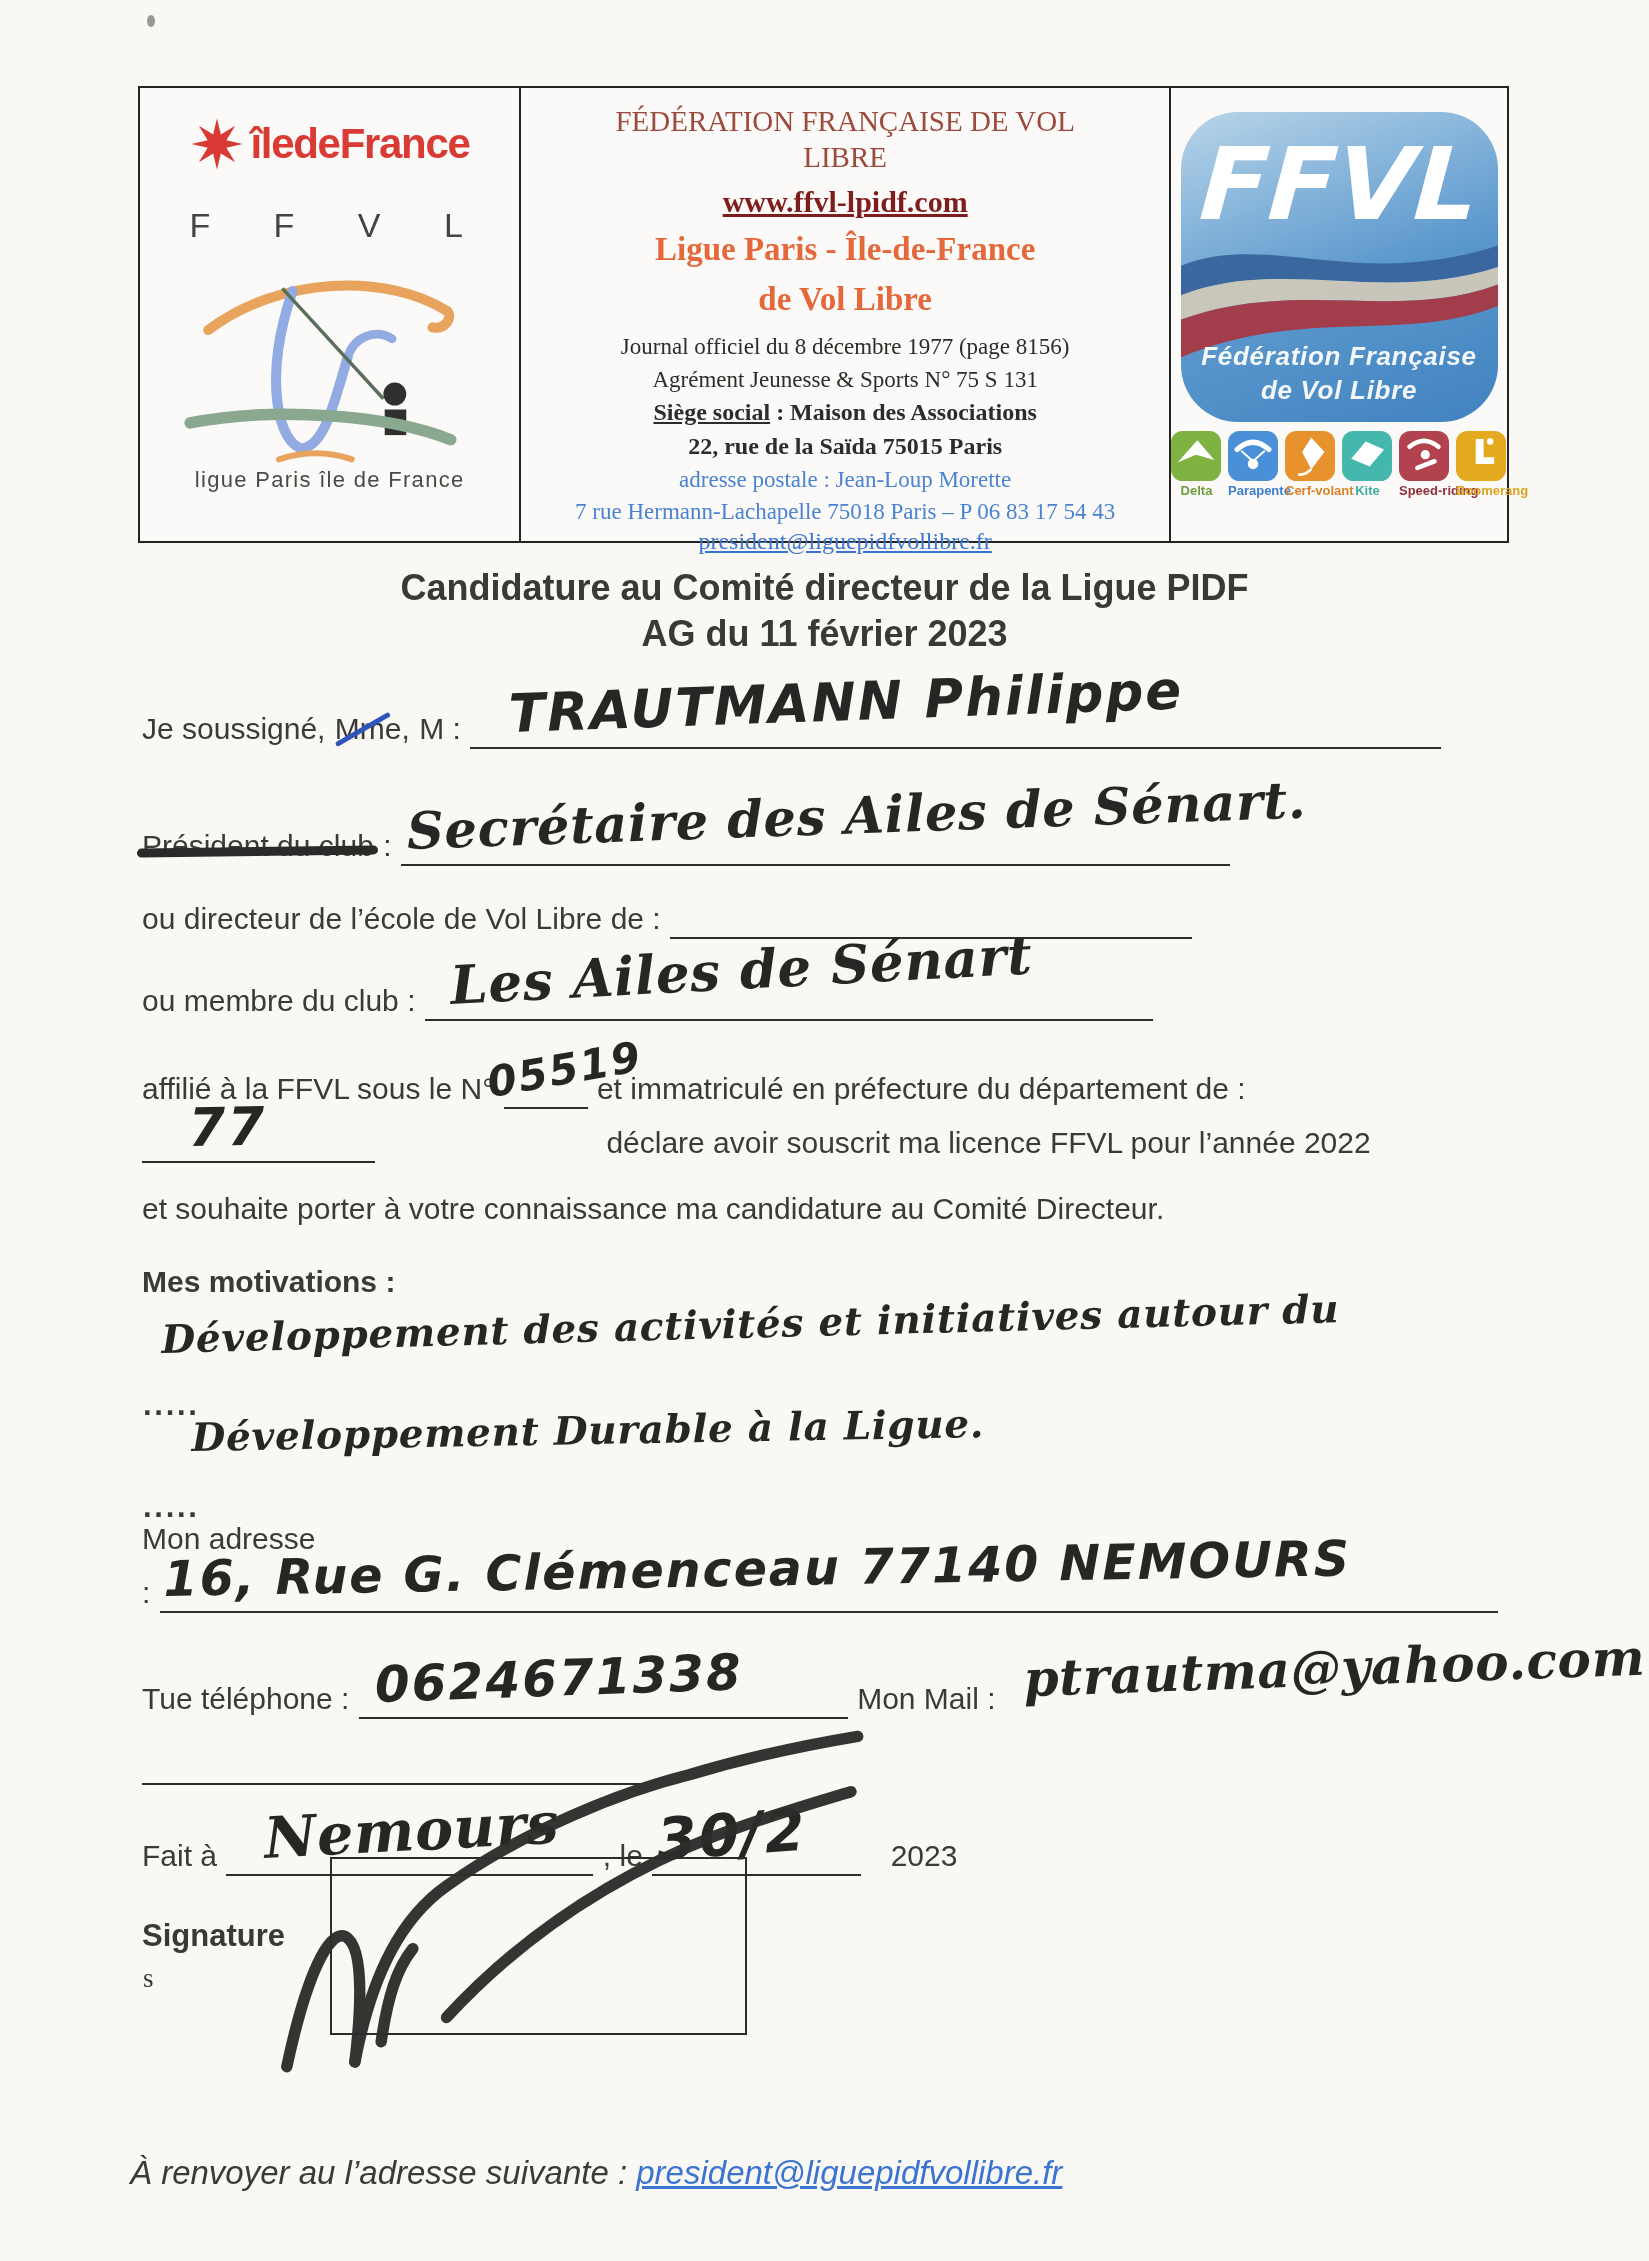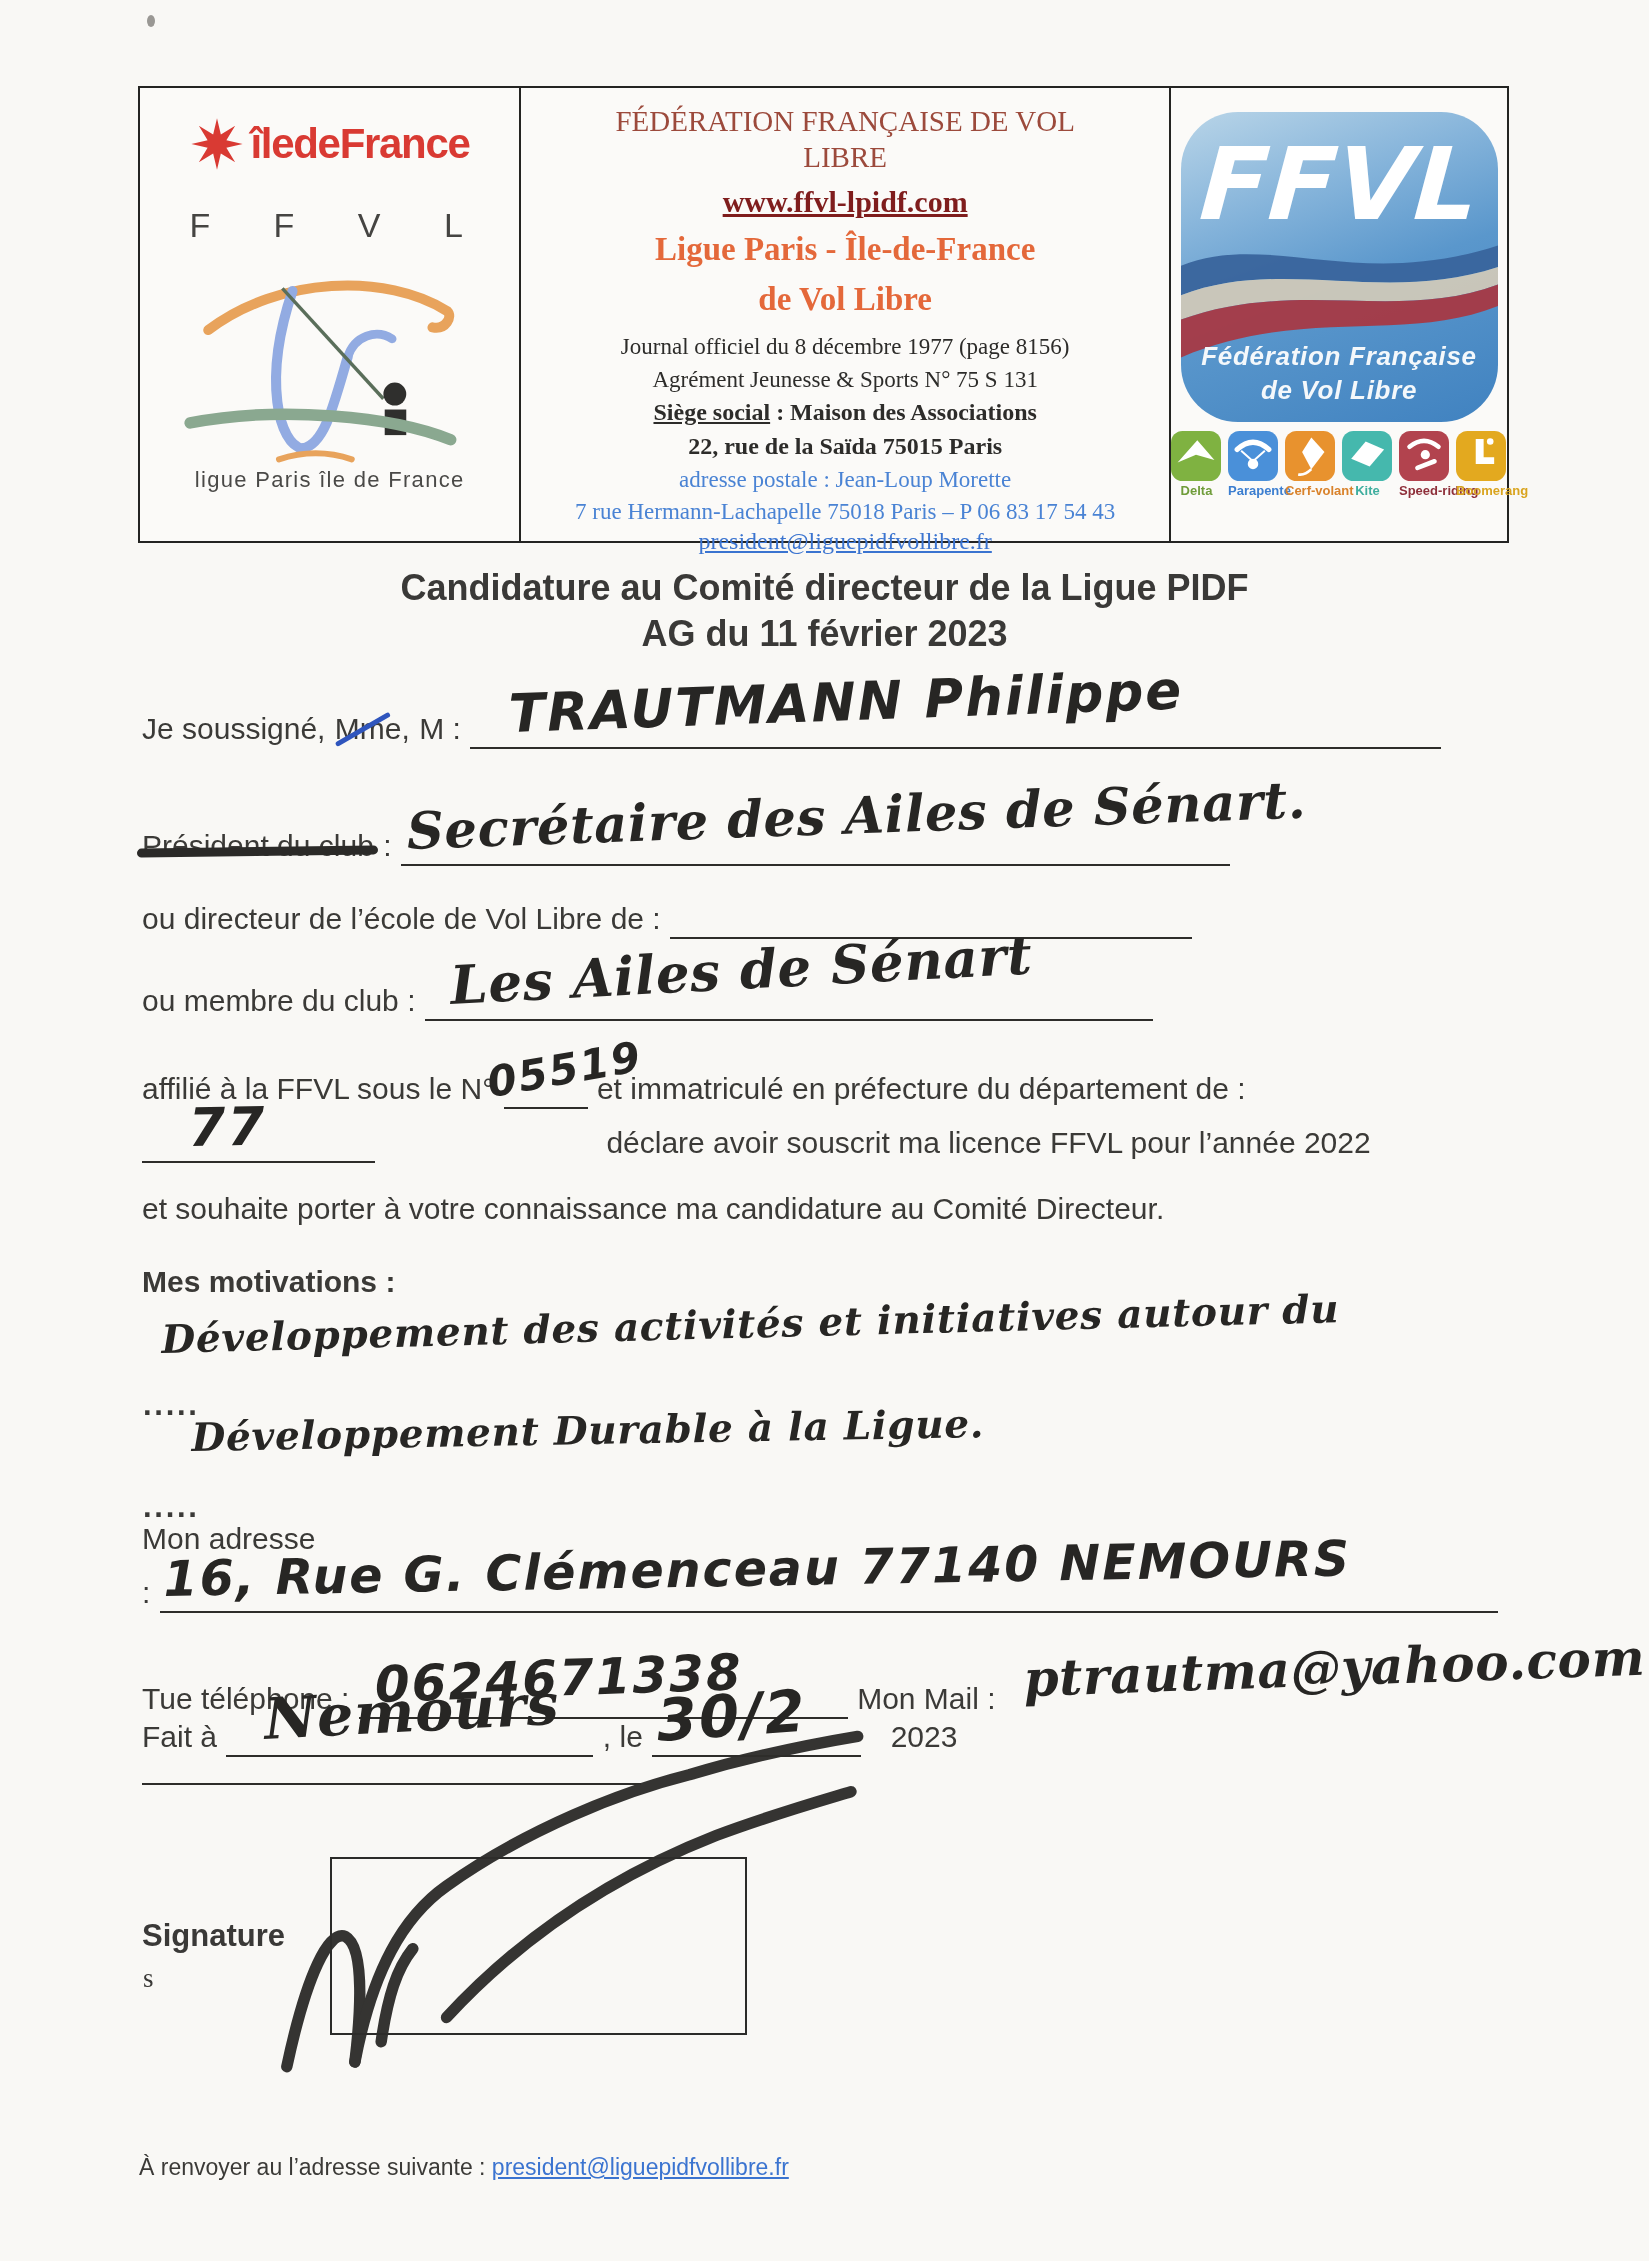--- a/index.html
+++ b/index.html
@@ -62,21 +62,21 @@
   .strike{position:relative;display:inline-block;}
   .strike::after{content:"";position:absolute;left:-5.4px;right:-4px;top:50%;height:9.4px;background:#2b2a28;border-radius:4.7px;transform:rotate(-0.8deg);}
   .hw-free{position:absolute;color:#272624;white-space:nowrap;transform-origin:left bottom;}
   .dots{position:absolute;left:143px;font-size:31px;font-weight:bold;letter-spacing:2.7px;color:#3b3a37;}
 
   .sig-box{position:absolute;left:330px;top:1857px;width:413px;height:174px;border:2.7px solid #2b2b29;}
   .sig-svg{position:absolute;left:243px;top:1726px;}
   .sig-label{position:absolute;left:142px;top:1918px;font-size:31px;font-weight:bold;color:#3a3937;}
   .sig-sub{position:absolute;left:143px;top:1963px;font-size:27px;font-family:"Liberation Serif",serif;color:#3b3a37;}
 
-  .footer{position:absolute;left:139px;top:2154px;font-size:23px;color:#3b3a37;}
+  .footer{position:absolute;left:130px;top:2154px;font-size:33px;color:#3b3a37;font-style:italic;}
   .footer a{color:#3b74d0;text-decoration:underline;cursor:pointer;}
 </style>
 </head>
 <body>
 
 <div class="page">
   <div class="speck"></div>
 
   <div class="letterhead">
 
@@ -265,21 +265,21 @@
       <span class="hw hw-marker" style="font-size:50px;left:17px;transform:rotate(-2deg);">0624671338</span>
     </span>
     <span class="lbl">Mon Mail :</span>
     <span class="hw-free hw-script" style="position:relative;display:inline-block;font-size:50px;transform:rotate(-2deg) translateY(-10.8px);margin-left:20px;">ptrautma@yahoo.com</span>
   </div>
 
   <div class="row" style="top:1743px;">
     <span class="wline" style="width:499px;"></span>
   </div>
 
-  <div class="row" style="top:1715px;">
+  <div class="row" style="top:1834px;">
     <span class="lbl">Fait à</span>
     <span class="wline" style="width:367px;">
       <span class="hw hw-script" style="font-size:57px;left:40px;transform:rotate(-3deg);">Nemours</span>
     </span>
     <span class="lbl">, le</span>
     <span class="wline" style="width:209px;">
       <span class="hw hw-marker" style="font-size:58px;left:6.7px;bottom:0;transform:rotate(-4deg);">30/2</span>
     </span>
     <span class="lbl" style="margin-left:20px;">2023</span>
   </div>

